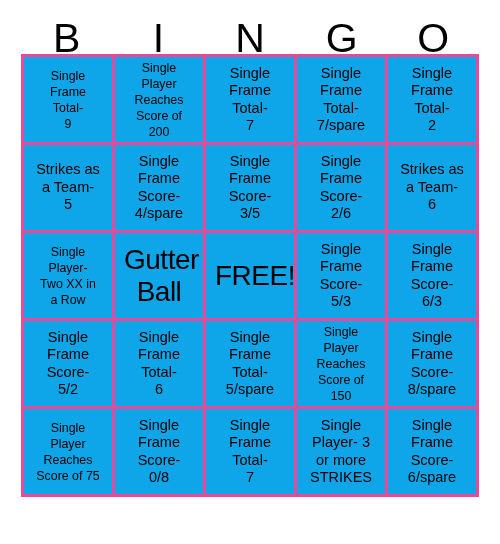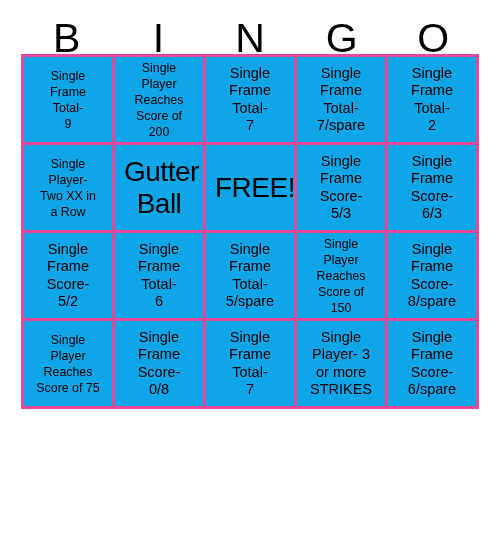--- a/index.html
+++ b/index.html
@@ -126,20 +126,50 @@
           </td>
           <td>
             <span class="cell-text">Single
 Frame
 Total-
 2</span>
           </td>
         </tr>
         <tr>
           <td>
+            <span class="cell-text">Strikes as
+a Team-
+5</span>
+          </td>
+          <td>
+            <span class="cell-text">Single
+Frame
+Score-
+4/spare</span>
+          </td>
+          <td>
+            <span class="cell-text">Single
+Frame
+Score-
+3/5</span>
+          </td>
+          <td>
+            <span class="cell-text">Single
+Frame
+Score-
+2/6</span>
+          </td>
+          <td>
+            <span class="cell-text">Strikes as
+a Team-
+6</span>
+          </td>
+        </tr>
+        <tr>
+          <td>
             <span class="cell-text size-compact">Single
 Player-
 Two XX in
 a Row</span>
           </td>
           <td>
             <span class="cell-text size-large">Gutter
 Ball</span>
           </td>
           <td>

